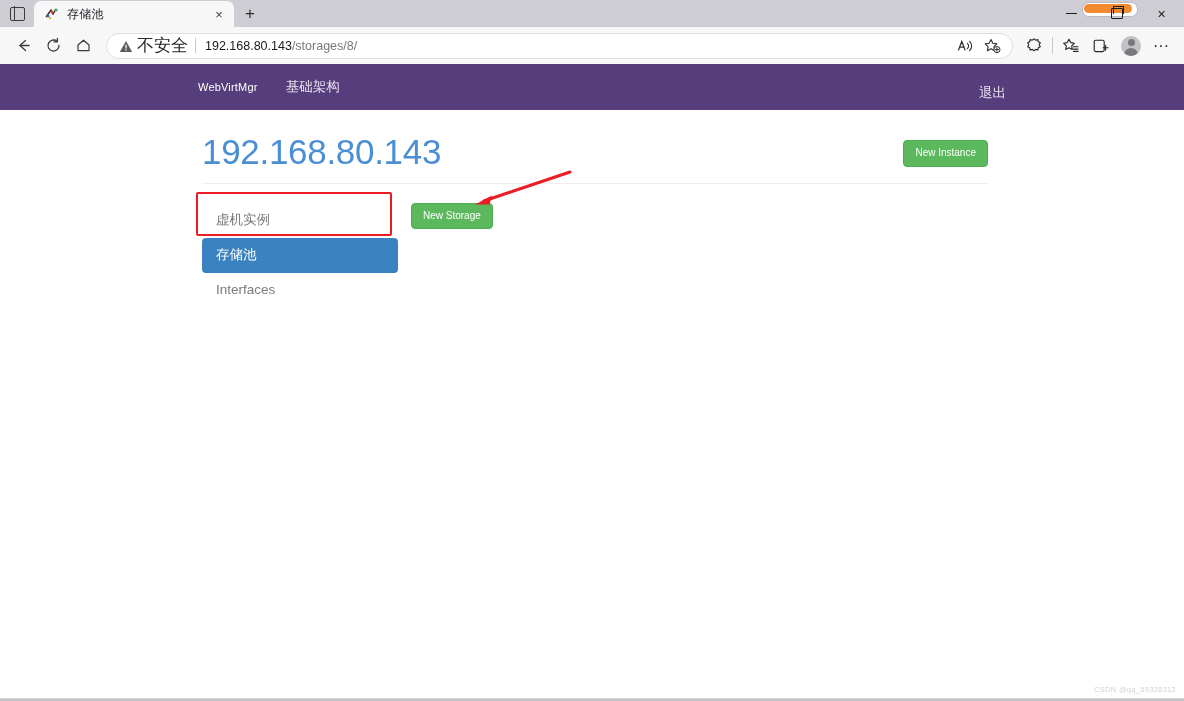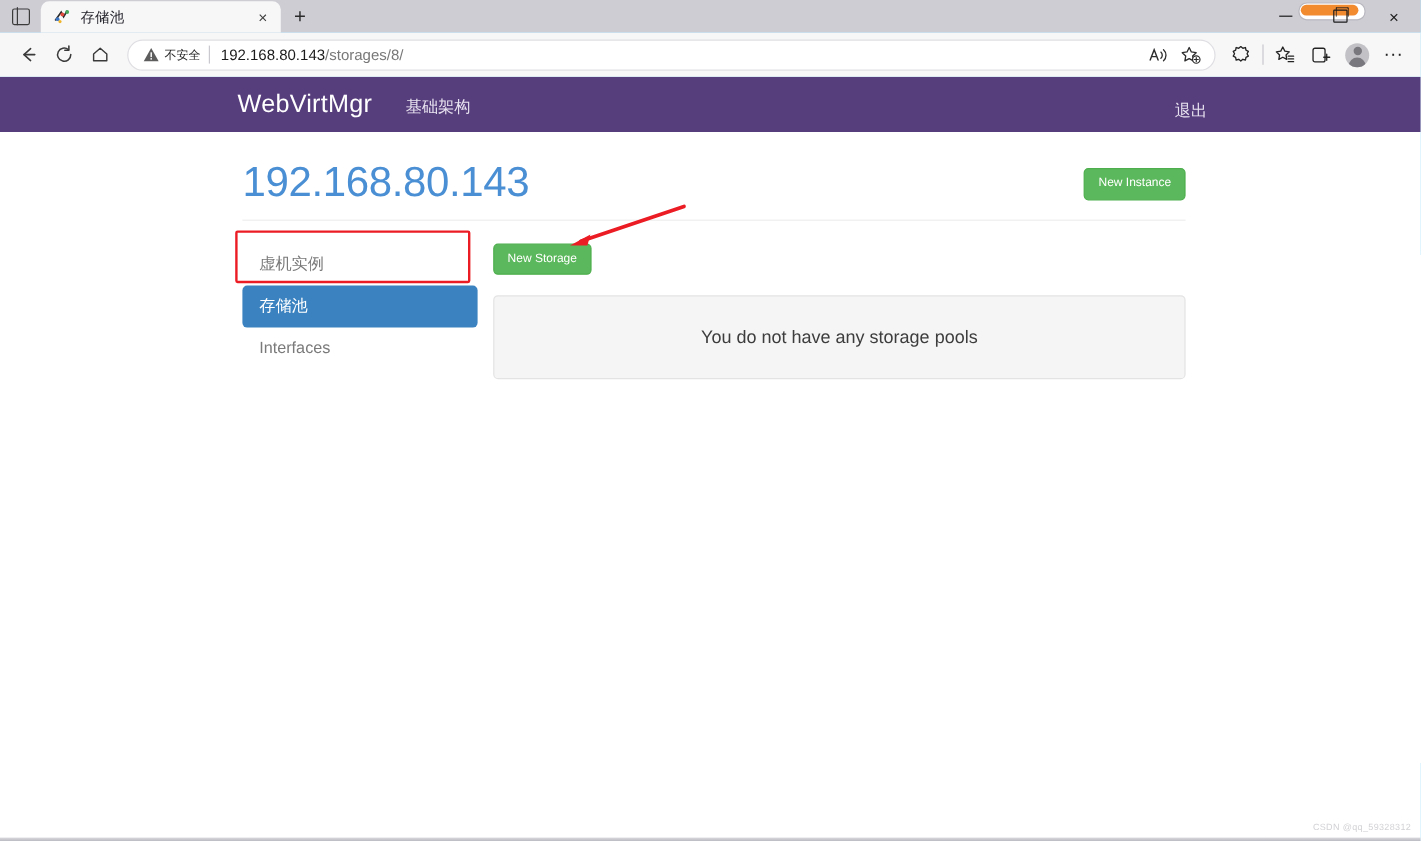--- a/index.html
+++ b/index.html
@@ -206,21 +206,21 @@
     box-sizing: border-box;
     border: 1px solid #dfdfe3;
   }
   .warn-icon {
     width: 14px;
     height: 13px;
     flex: 0 0 auto;
     margin-right: 4px;
   }
   .omni-warn-text {
-    font-size: 10px;
+    font-size: 17px;
     color: #262626;
     white-space: nowrap;
     margin-right: 7px;
   }
   .omni-sep {
     width: 1px;
     height: 15px;
     background: #c9c9cf;
     margin-right: 9px;
     flex: 0 0 auto;
@@ -315,21 +315,21 @@
     display: flex;
     align-items: center;
     position: relative;
   }
   .brand-wrap {
     display: flex;
     align-items: baseline;
     margin-left: 198px;
   }
   .brand {
-    font-size: 21px;
+    font-size: 11px;
     color: #ffffff;
     font-weight: 400;
     letter-spacing: 0.2px;
   }
   .nav-link {
     font-size: 13.5px;
     color: #e8e3f0;
     margin-left: 28px;
   }
   .nav-right {
@@ -613,23 +613,20 @@
               <a class="active">存储池</a>
             </li>
             <li>
               <a>Interfaces</a>
             </li>
           </ul>
         </div>
 
         <div class="main-col">
           <span class="btn btn-success">New Storage</span>
-          <div class="panel-empty">
-            <span class="panel-empty-text">You do not have any storage pools</span>
-          </div>
         </div>
 
       </div>
     </div>
 
     <div class="anno-box" style="left:196px; top:128px; width:192px; height:40px;"></div>
 
     <svg class="anno-arrow" style="left:466px; top:104px; width:110px; height:42px;" viewBox="0 0 110 42">
       <path d="M104 4 L18 33" stroke="#ec1c24" stroke-width="3.1" stroke-linecap="round" fill="none"></path>
       <path d="M9 36.5 L26 27.5 L23.5 36.5 Z" fill="#ec1c24"></path>

